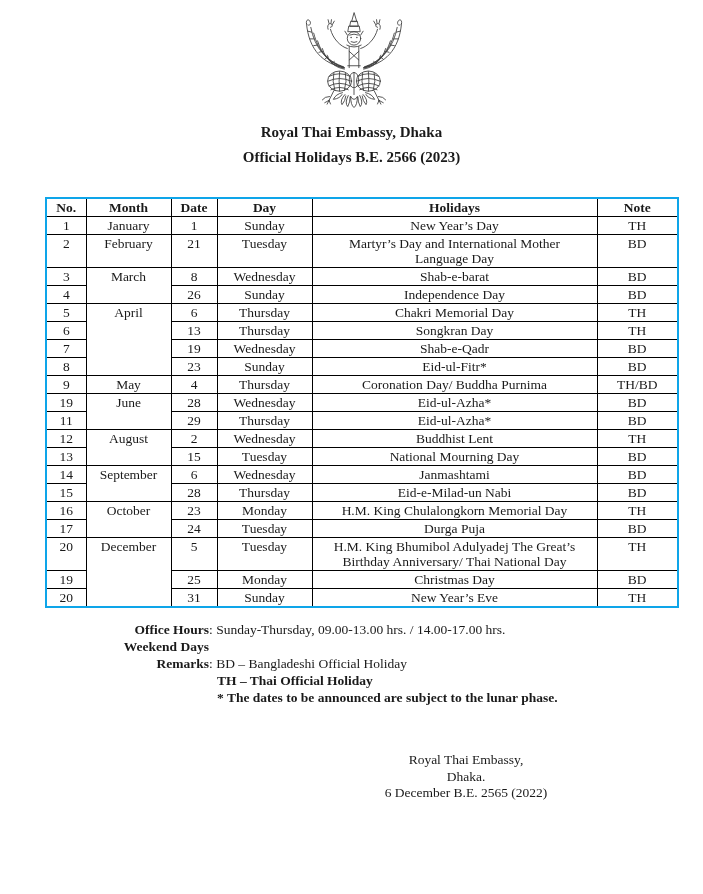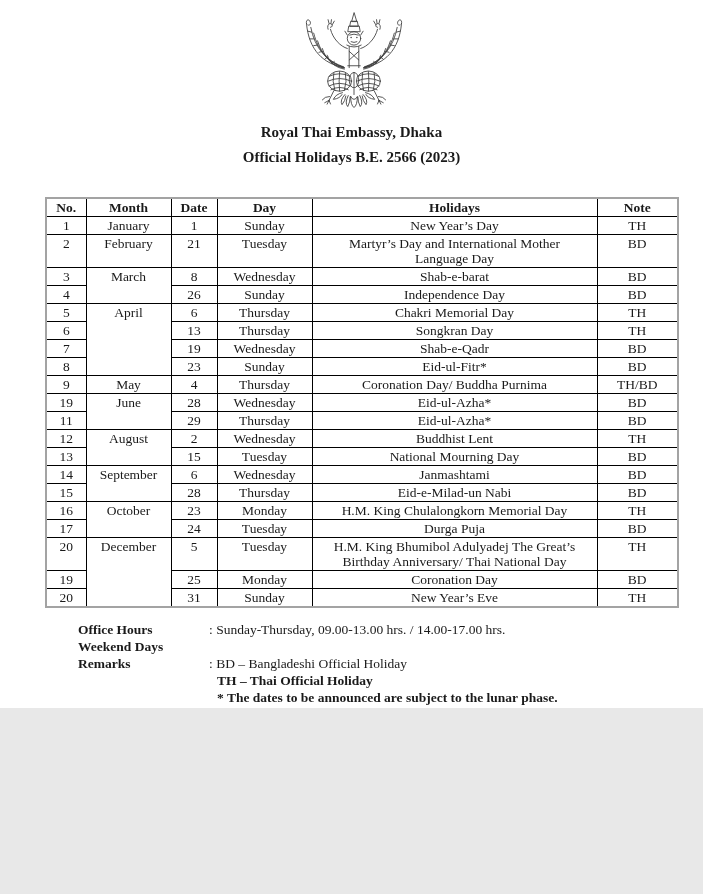--- a/index.html
+++ b/index.html
@@ -1,40 +1,40 @@
 <!DOCTYPE html>
 <html><head>
 <meta charset="utf-8">
 <style>
   html,body{margin:0;padding:0;background:#e8e8e8;}
   .page{
-    position:relative;width:703px;height:708px;background:#ffffff;
+    position:relative;width:703px;height:894px;background:#ffffff;
     font-family:"Liberation Serif","DejaVu Serif",serif;color:#1a1a1a;
     overflow:hidden;margin:0 auto;
   }
   .emblem{position:absolute;left:298px;top:12px;width:112px;height:96px;}
   .emblem svg{width:100%;height:100%;}
   .title-block{position:absolute;left:0;top:120px;width:703px;text-align:center;}
   .title-line{font-weight:bold;font-size:15px;line-height:25px;}
   .holidays-table{
     position:absolute;left:45px;top:197px;width:632px;
     border-collapse:collapse;table-layout:fixed;
     font-size:13.5px;
   }
   .holidays-table th,.holidays-table td{
     border:1px solid #000;padding:1px 4px;line-height:15px;
     vertical-align:top;overflow:hidden;
   }
-  .holidays-table{border:2px solid #a3a3a3;}
+  .holidays-table{border:2px solid #0ea5e9;}
   .holidays-table th{font-weight:bold;text-align:center;}
   .cell-no,.cell-month,.cell-date,.cell-day,.cell-note{text-align:center;}
   .cell-holiday{text-align:center;white-space:pre-line;}
   .footer-block{position:absolute;left:78px;top:621px;font-size:13.5px;line-height:17px;}
   .footer-row{display:flex;}
-  .footer-label{font-weight:bold;width:131px;flex:0 0 131px;}
+  .footer-label{font-weight:bold;width:131px;flex:0 0 131px;text-align:right;}
   .footer-lines{flex:1;}
   .footer-lines .footer-line:nth-child(n+2){padding-left:8px;font-weight:bold;}
   .signature-block{
     position:absolute;left:330px;top:752px;width:272px;
     text-align:center;font-size:13.5px;line-height:16.5px;
   }
 </style>
 </head>
 <body>
 
@@ -270,21 +270,21 @@
           <td class="cell-date">5</td>
           <td class="cell-day">Tuesday</td>
           <td class="cell-holiday">H.M. King Bhumibol Adulyadej The Great’s
 Birthday Anniversary/ Thai National Day</td>
           <td class="cell-note">TH</td>
         </tr>
         <tr>
           <td class="cell-no">19</td>
           <td class="cell-date">25</td>
           <td class="cell-day">Monday</td>
-          <td class="cell-holiday">Coronation Day</td>
+          <td class="cell-holiday">Christmas Day</td>
           <td class="cell-note">BD</td>
         </tr>
         <tr>
           <td class="cell-no">20</td>
           <td class="cell-date">31</td>
           <td class="cell-day">Sunday</td>
           <td class="cell-holiday">New Year’s Eve</td>
           <td class="cell-note">TH</td>
         </tr>
       </tbody>
@@ -304,17 +304,18 @@
         <div class="footer-label">Remarks</div>
         <div class="footer-lines">
           <div class="footer-line">: BD – Bangladeshi Official Holiday</div>
           <div class="footer-line">TH – Thai Official Holiday</div>
           <div class="footer-line">* The dates to be announced are subject to the lunar phase.</div>
         </div>
       </div>
     </div>
 
   <div class="signature-block">
+    <div>Royal Thai Embassy,</div>
     <div>Dhaka.</div>
     <div>6 December B.E. 2565 (2022)</div>
   </div>
 
 </div>
 
 </body></html>

